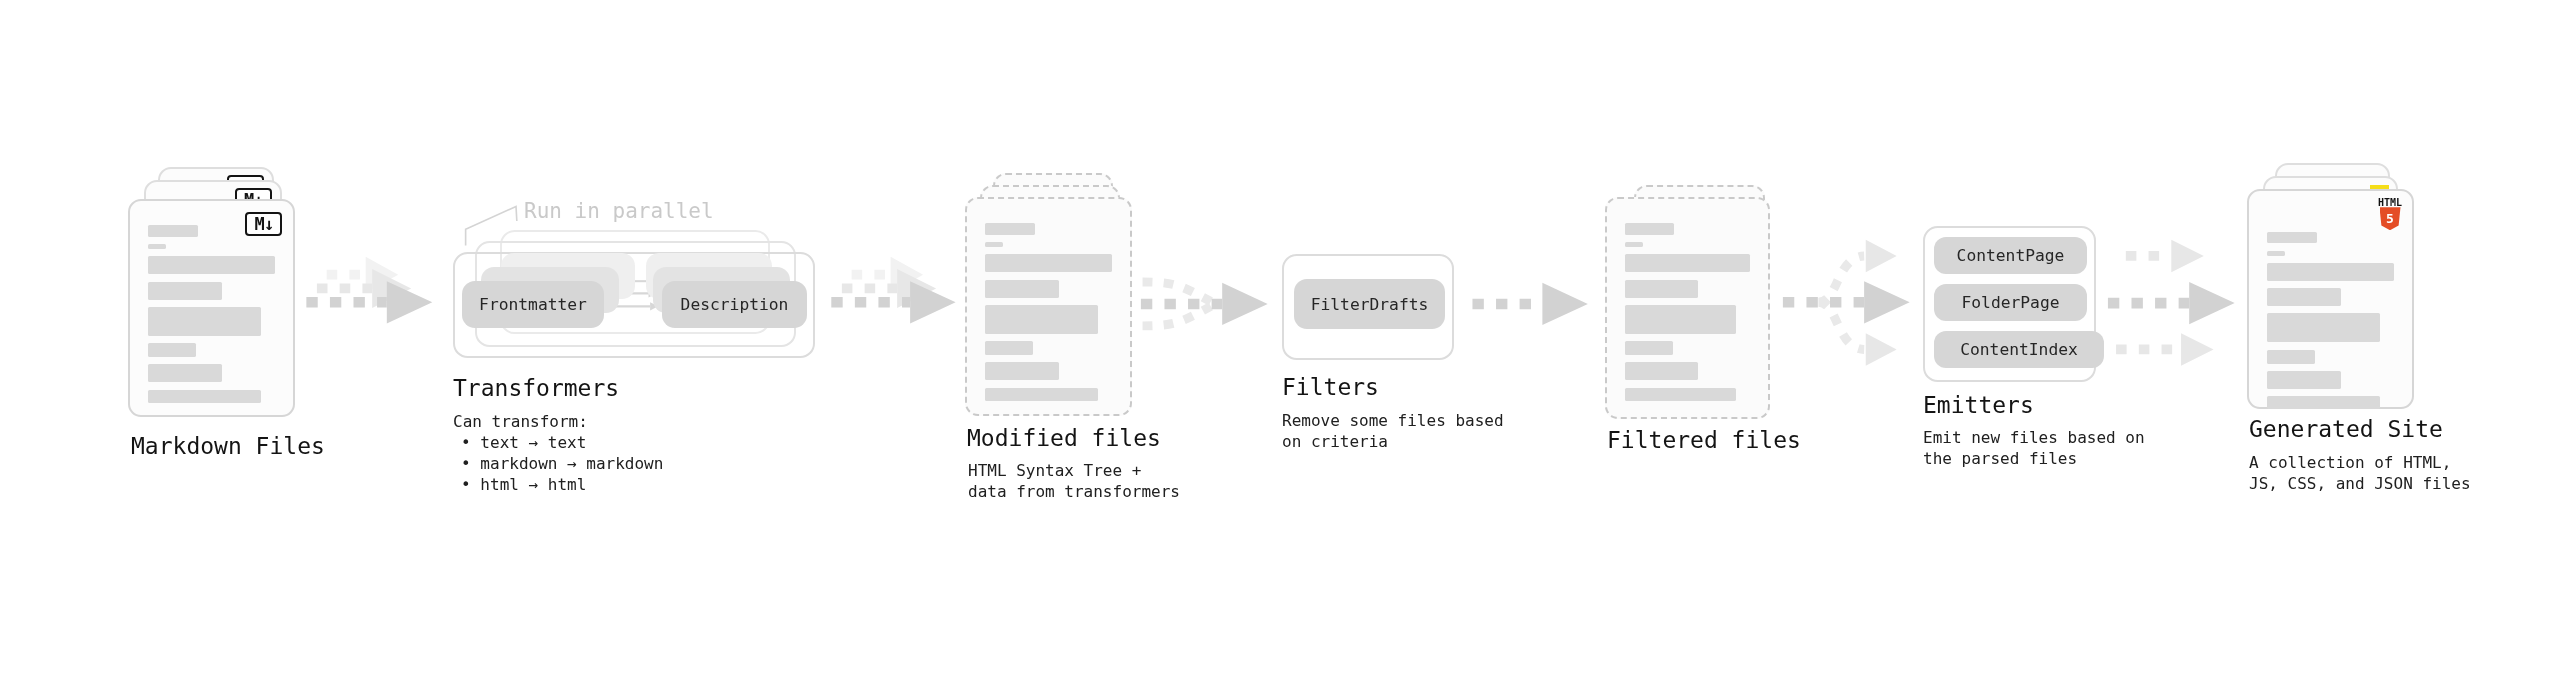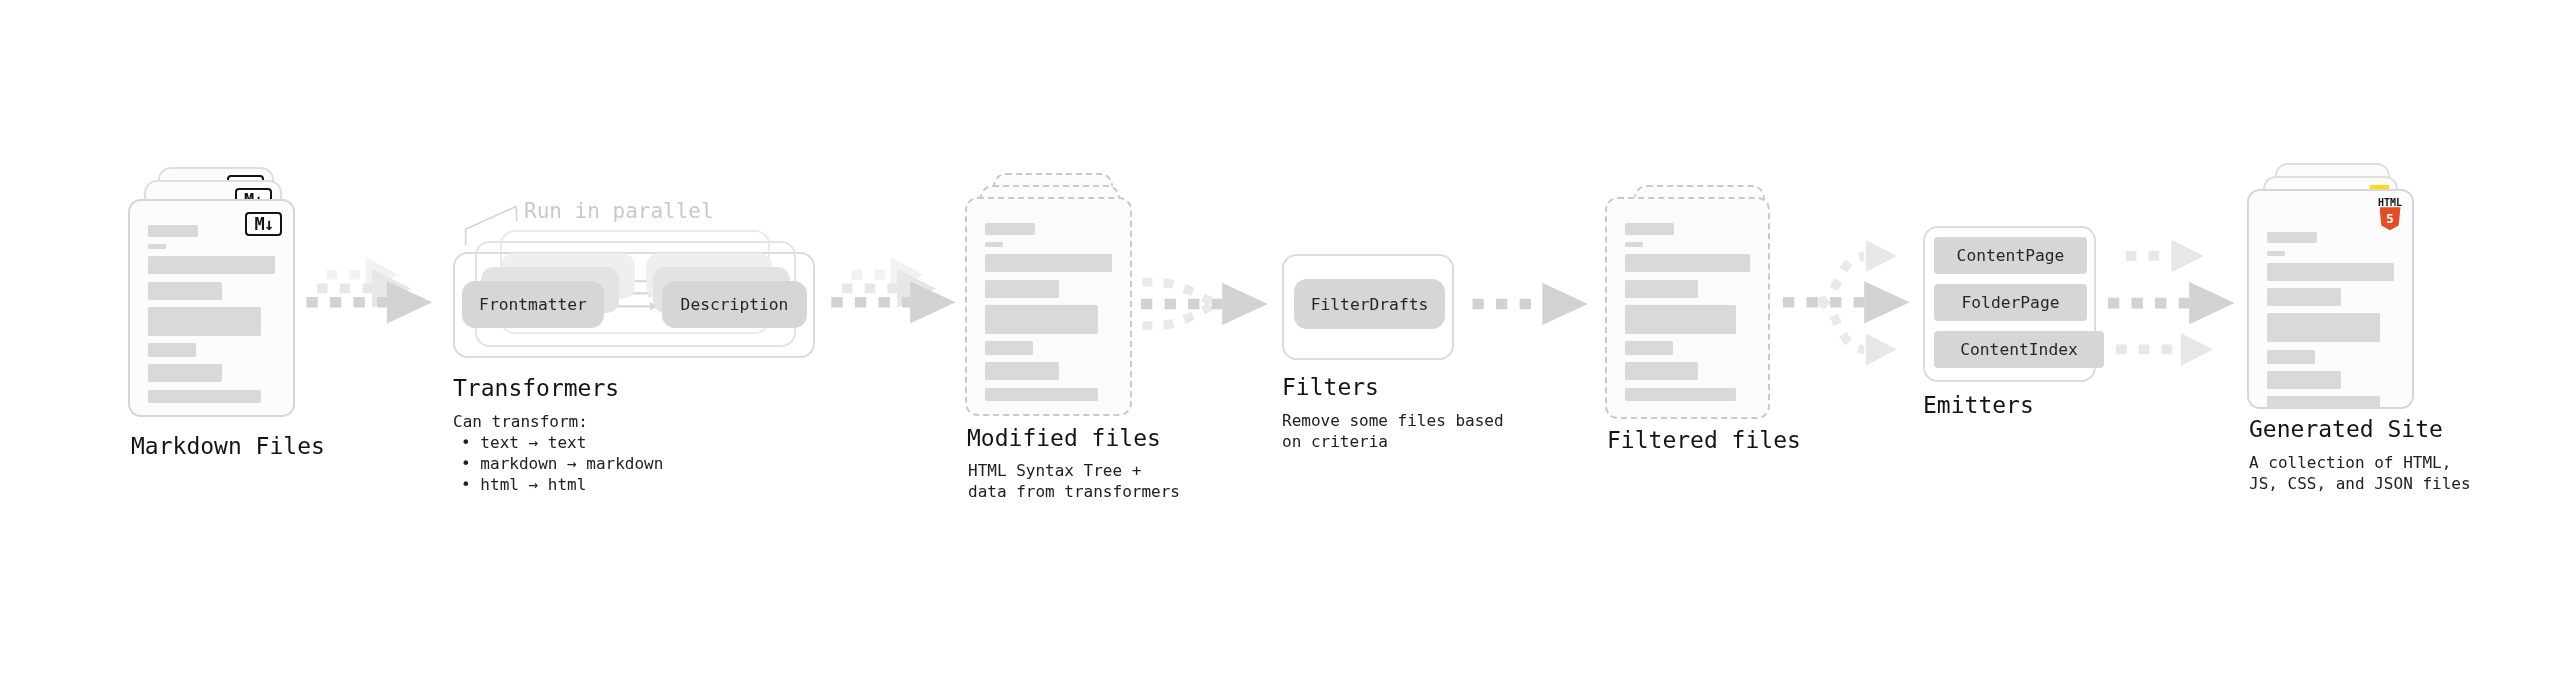--- a/index.html
+++ b/index.html
@@ -40,21 +40,21 @@
 
   .md-icon{position:absolute;top:10.6px;right:10.6px;width:37px;height:24.4px;border:2.8px solid #141414;
            border-radius:4.1px;background:#ffffff;display:flex;align-items:center;justify-content:center;
            font-size:17px;font-weight:bold;color:#141414;letter-spacing:-0.8px;box-sizing:border-box;}
   .md-icon.clip{top:5.7px;right:8.1px;}
 
   .pill{position:absolute;background:#d6d6d6;border-radius:13px;display:flex;align-items:center;
         justify-content:center;font-size:16.3px;color:#262626;white-space:nowrap;}
   .pill.g1{background:#e3e3e3;}
   .pill.g2{background:#efefef;}
-  .pill.sm{border-radius:4px;}
+  .pill.sm{border-radius:12px;}
 
   .stage-label{position:absolute;font-size:23px;color:#141414;white-space:nowrap;}
   .desc{position:absolute;font-size:16px;line-height:21px;color:#202020;white-space:nowrap;}
   .desc .bullet{padding-left:8.1px;}
   .note{position:absolute;font-size:21px;color:#c9c9c9;white-space:nowrap;}
 
   .html5-icon{position:absolute;top:8.1px;right:9.8px;width:24.4px;text-align:center;}
   .html5-word{font-size:10px;font-weight:bold;color:#111;line-height:7.3px;}
   .html5-shield{width:21px;height:23px;margin:0.8px auto 0;background:#e44d26;
                 clip-path:polygon(0 0,100% 0,91% 80%,50% 100%,9% 80%);
@@ -227,20 +227,24 @@
   </div>
   <div class="stage-label" style="left:1607px;top:427px">Filtered files</div>
 
   <div>
     <div class="card solidbox" style="left:1923px;top:226px;width:173px;height:156px"></div>
     <div class="pill sm" style="left:1934px;top:237px;width:153px;height:37px">ContentPage</div>
     <div class="pill sm" style="left:1934px;top:284px;width:153px;height:37px">FolderPage</div>
     <div class="pill sm" style="left:1934px;top:331px;width:170px;height:37px">ContentIndex</div>
   </div>
   <div class="stage-label" style="left:1923px;top:392px">Emitters</div>
+  <div class="desc" style="left:1923px;top:427px">
+    <div>Emit new files based on</div>
+    <div>the parsed files</div>
+  </div>
 
   <div>
     <div class="card doc back" style="left:2275px;top:163px;width:115px;height:65px">
       <span class="css-icon">
         <span class="css-word">CSS</span>
         <span class="css-bar" style="display:block"></span>
       </span>
     </div>
     <div class="card doc back" style="left:2263px;top:176px;width:135px;height:65px">
       <span class="js-icon"></span>

